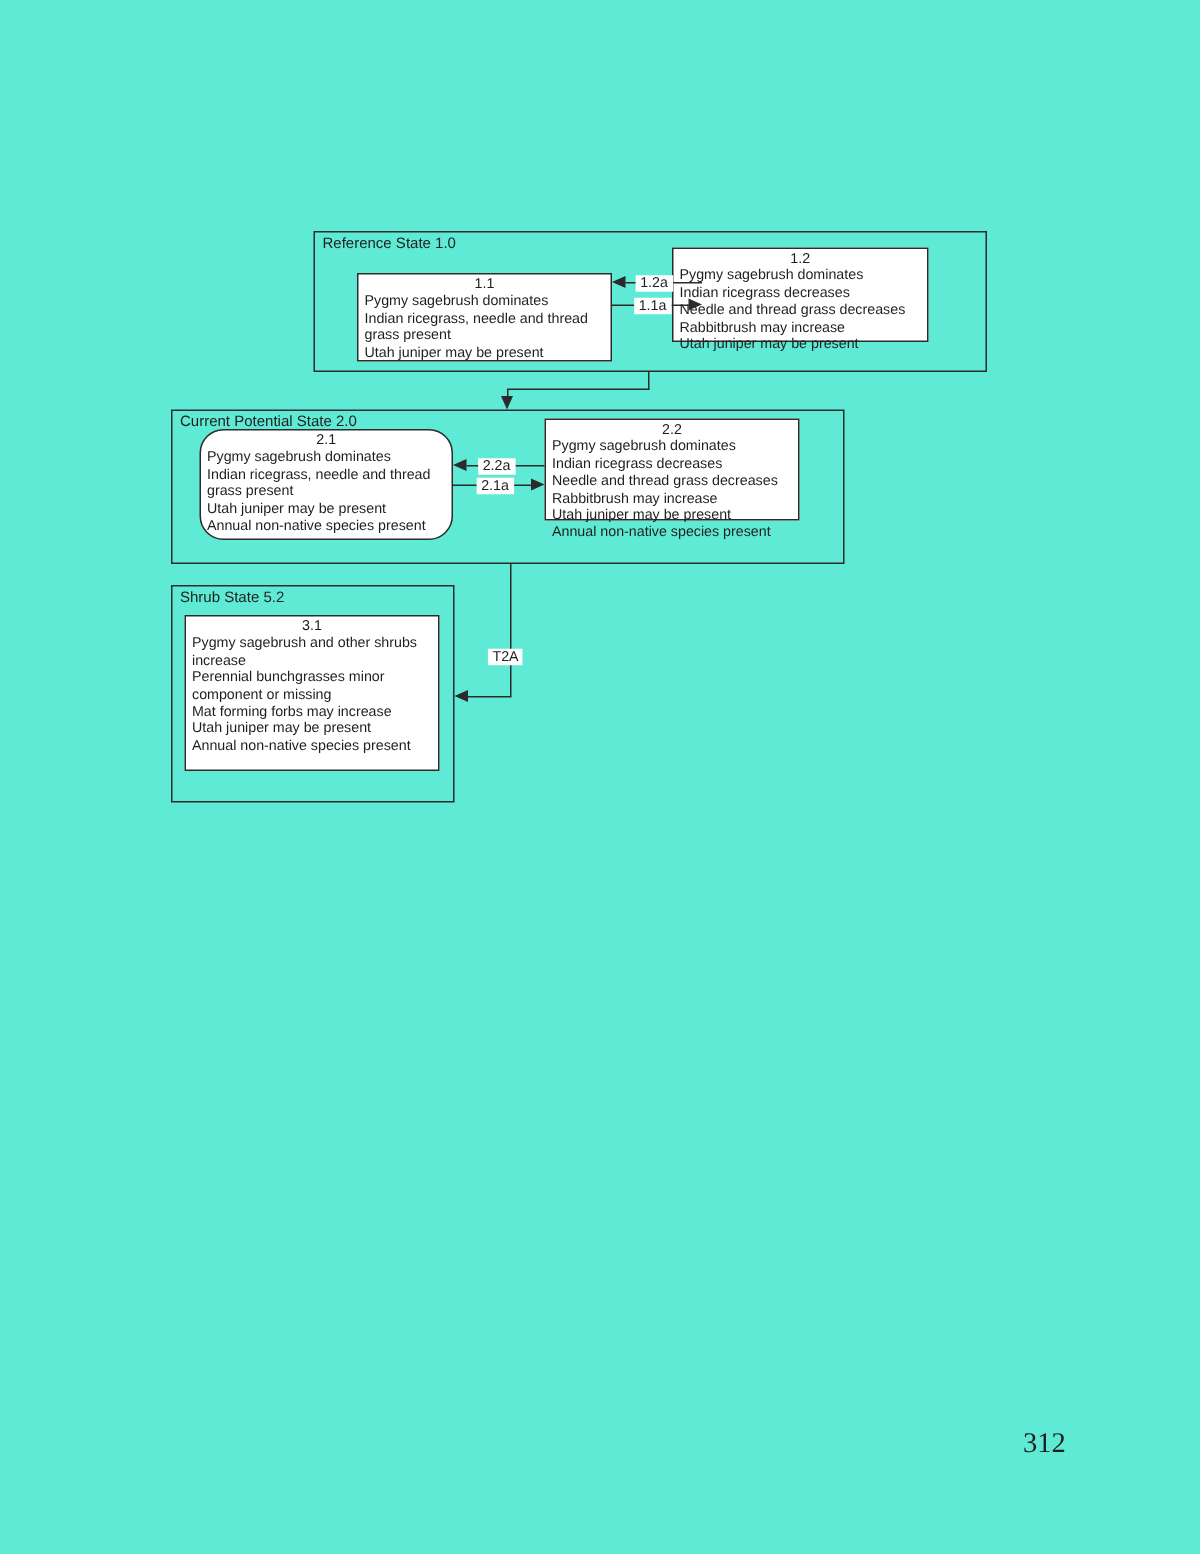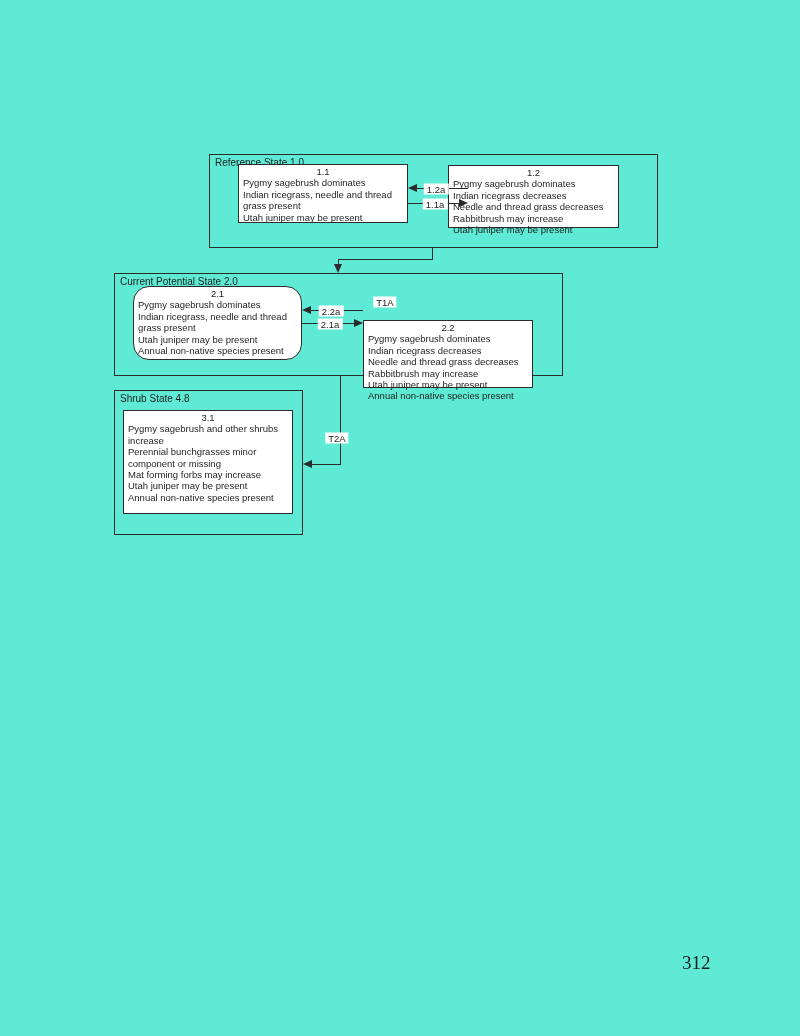--- a/index.html
+++ b/index.html
@@ -60,21 +60,21 @@
 </style>
 </head>
 <body>
 
 <div class="page">
 
   <div class="state-outer" style="left:209px; top:154px; width:449px; height:94px;">
     <div class="state-title">Reference State 1.0</div>
   </div>
 
-  <div class="community" style="left:238px; top:164px; width:170px; height:59px;">
+  <div class="community" style="left:238px; top:182px; width:170px; height:59px;">
     <div class="cid">1.1</div>
     <div class="cline">Pygmy sagebrush dominates</div>
     <div class="cline">Indian ricegrass, needle and thread</div>
     <div class="cline">grass present</div>
     <div class="cline">Utah juniper may be present</div>
   </div>
 
   <div class="community" style="left:448px; top:165px; width:171px; height:63px;">
     <div class="cid">1.2</div>
     <div class="cline">Pygmy sagebrush dominates</div>
@@ -104,21 +104,21 @@
 
   <div class="community" style="left:133px; top:286px; width:169px; height:74px;border-radius:16px;">
     <div class="cid">2.1</div>
     <div class="cline">Pygmy sagebrush dominates</div>
     <div class="cline">Indian ricegrass, needle and thread</div>
     <div class="cline">grass present</div>
     <div class="cline">Utah juniper may be present</div>
     <div class="cline">Annual non-native species present</div>
   </div>
 
-  <div class="community" style="left:363px; top:279px; width:170px; height:68px;margin-top:41px;">
+  <div class="community" style="left:363px; top:279px; width:170px; height:68px;">
     <div class="cid">2.2</div>
     <div class="cline">Pygmy sagebrush dominates</div>
     <div class="cline">Indian ricegrass decreases</div>
     <div class="cline">Needle and thread grass decreases</div>
     <div class="cline">Rabbitbrush may increase</div>
     <div class="cline">Utah juniper may be present</div>
     <div class="cline">Annual non-native species present</div>
   </div>
 
   <div class="ah ah-left" style="left:302px; top:306px;"></div>
@@ -128,21 +128,21 @@
   <div class="hline" style="left:302px; top:323px; width:52px;"></div>
   <div class="ah ah-right" style="left:354px; top:319px;"></div>
   <div class="flow-label" style="left:330px; top:324px;">2.1a</div>
 
   <div class="vline" style="left:340px; top:376px; height:88px;"></div>
   <div class="hline" style="left:312px; top:464px; width:29px;"></div>
   <div class="ah ah-left" style="left:303px; top:460px;"></div>
   <div class="flow-label" style="left:337px; top:438px;">T2A</div>
 
   <div class="state-outer" style="left:114px; top:390px; width:189px; height:145px;">
-    <div class="state-title">Shrub State 4.8</div>
+    <div class="state-title">Shrub State 5.2</div>
   </div>
 
   <div class="community" style="left:123px; top:410px; width:170px; height:104px;">
     <div class="cid">3.1</div>
     <div class="cline">Pygmy sagebrush and other shrubs</div>
     <div class="cline">increase</div>
     <div class="cline">Perennial bunchgrasses minor</div>
     <div class="cline">component or missing</div>
     <div class="cline">Mat forming forbs may increase</div>
     <div class="cline">Utah juniper may be present</div>

